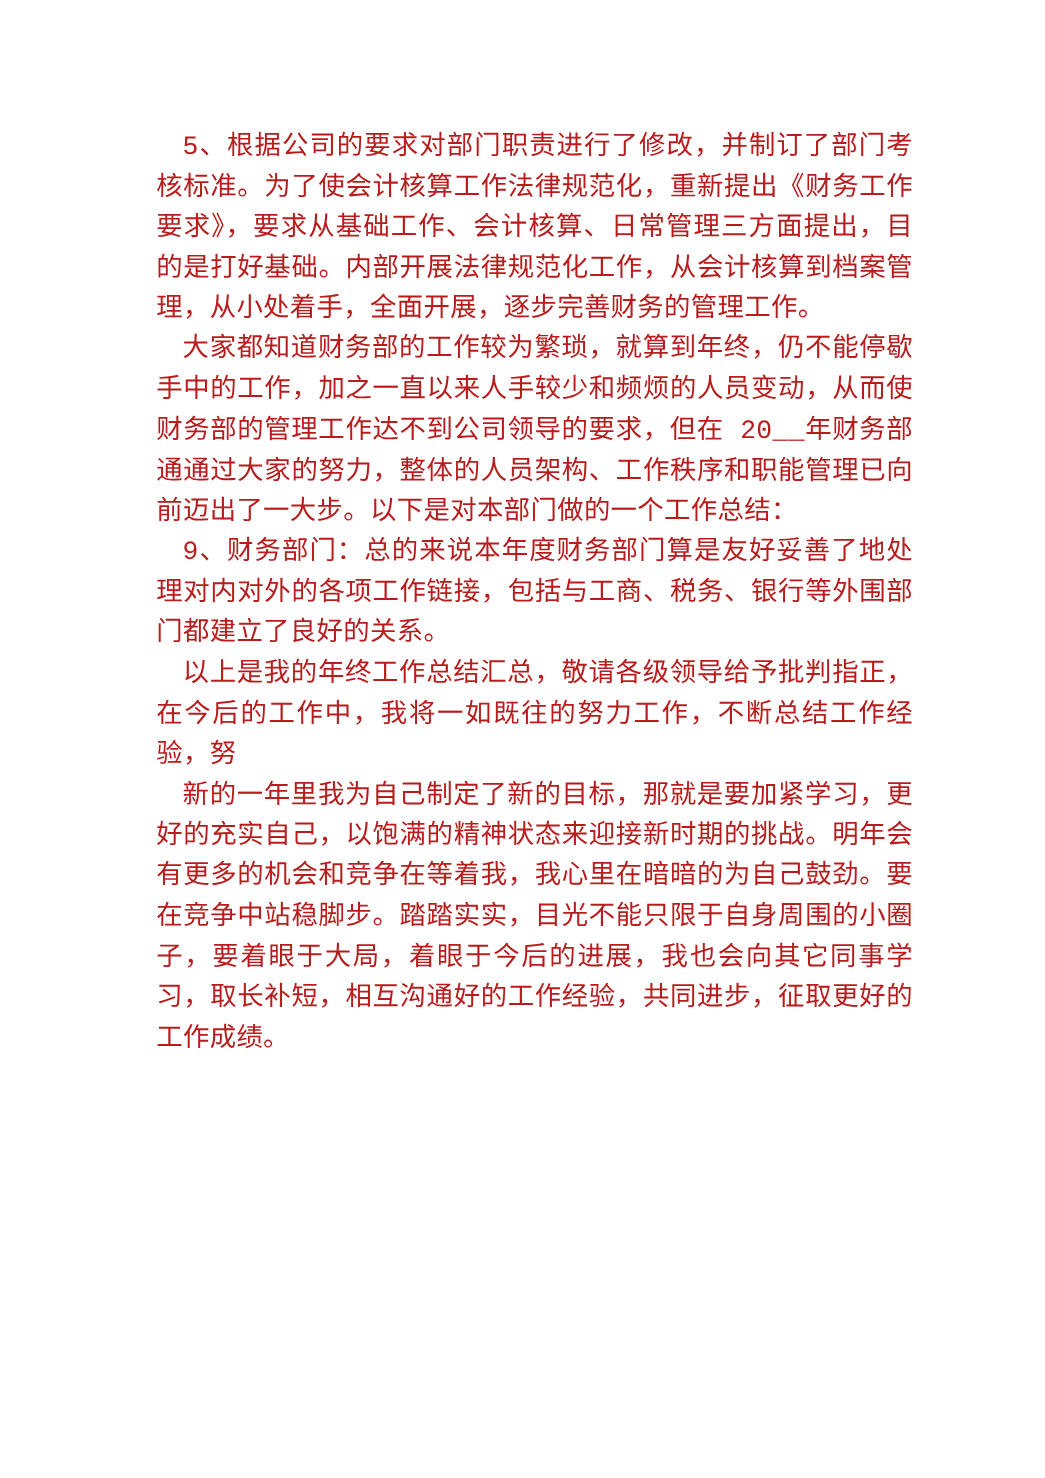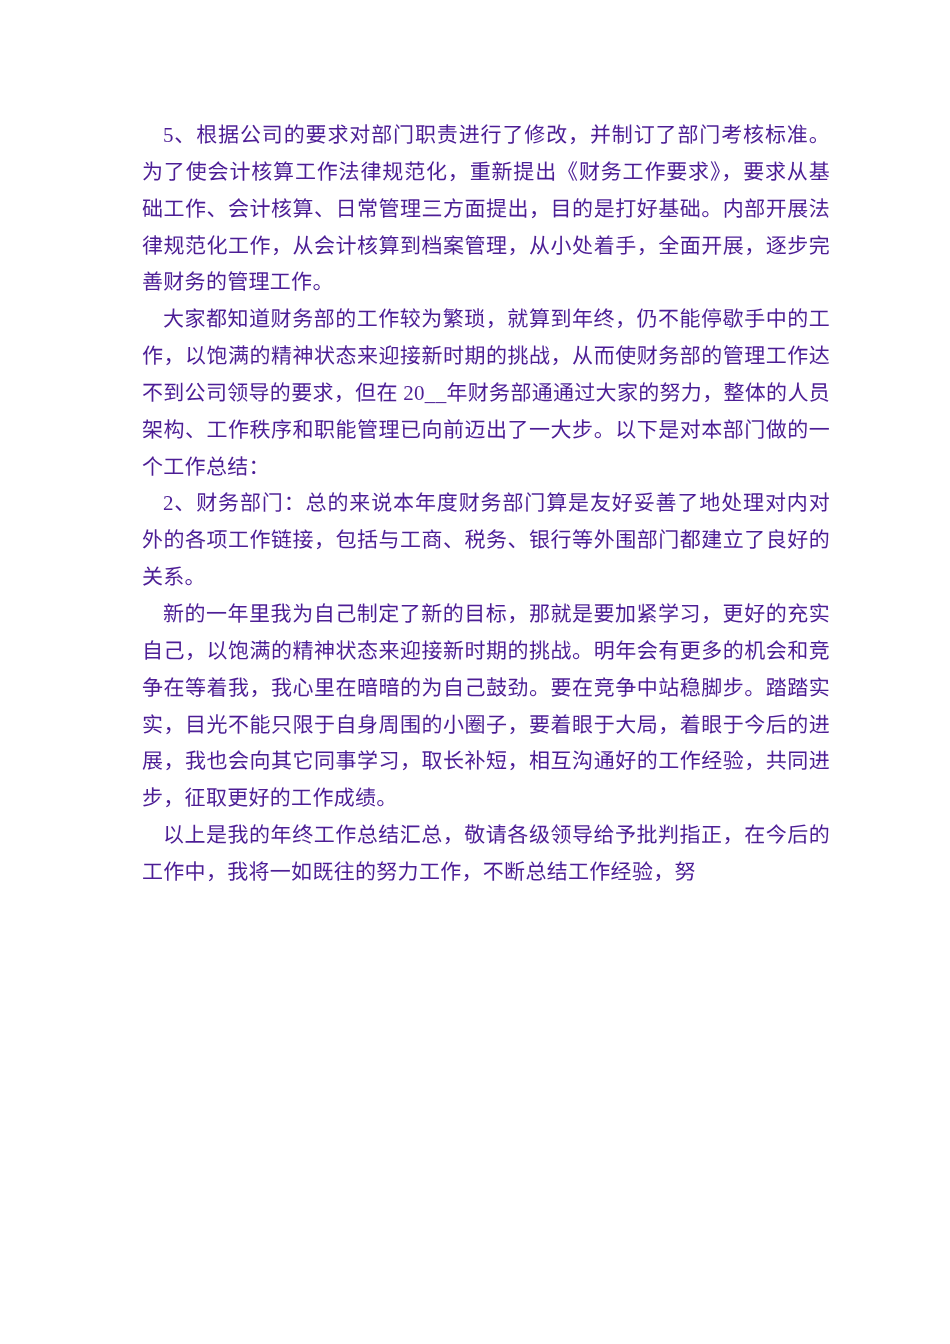--- a/index.html
+++ b/index.html
@@ -12,42 +12,42 @@
       width: 950px;
       height: 1344px;
       background: #ffffff;
       overflow: hidden;
     }
     .text-block {
       position: absolute;
       left: 142px;
       top: 117px;
       width: 688px;
-      font-family: Liberation Serif, serif;
-      font-size: 21px;
+      font-family: Liberation Mono, monospace;
+      font-size: 24px;
       line-height: 36.85px;
-      color: #4c1d95;
+      color: #b91c1c;
       text-align: justify;
       text-justify: inter-ideograph;
       letter-spacing: 0.3px;
     }
     .text-block p {
       margin: 0;
       padding: 0;
       text-indent: 1em;
       word-break: break-all;
     }
     .section-heading {
       font-weight: normal;
     }
   </style>
 </head>
 <body>
 
 <div class="page">
   <div class="text-block">
     <p>5、根据公司的要求对部门职责进行了修改，并制订了部门考核标准。为了使会计核算工作法律规范化，重新提出《财务工作要求》，要求从基础工作、会计核算、日常管理三方面提出，目的是打好基础。内部开展法律规范化工作，从会计核算到档案管理，从小处着手，全面开展，逐步完善财务的管理工作。</p>
-    <p>大家都知道财务部的工作较为繁琐，就算到年终，仍不能停歇手中的工作，以饱满的精神状态来迎接新时期的挑战，从而使财务部的管理工作达不到公司领导的要求，但在 20__年财务部通通过大家的努力，整体的人员架构、工作秩序和职能管理已向前迈出了一大步。以下是对本部门做的一个工作总结：</p>
-    <p>2、财务部门：总的来说本年度财务部门算是友好妥善了地处理对内对外的各项工作链接，包括与工商、税务、银行等外围部门都建立了良好的关系。</p>
+    <p>大家都知道财务部的工作较为繁琐，就算到年终，仍不能停歇手中的工作，加之一直以来人手较少和频烦的人员变动，从而使财务部的管理工作达不到公司领导的要求，但在 20__年财务部通通过大家的努力，整体的人员架构、工作秩序和职能管理已向前迈出了一大步。以下是对本部门做的一个工作总结：</p>
+    <p>9、财务部门：总的来说本年度财务部门算是友好妥善了地处理对内对外的各项工作链接，包括与工商、税务、银行等外围部门都建立了良好的关系。</p>
+    <p>以上是我的年终工作总结汇总，敬请各级领导给予批判指正，在今后的工作中，我将一如既往的努力工作，不断总结工作经验，努</p>
     <p>新的一年里我为自己制定了新的目标，那就是要加紧学习，更好的充实自己，以饱满的精神状态来迎接新时期的挑战。明年会有更多的机会和竞争在等着我，我心里在暗暗的为自己鼓劲。要在竞争中站稳脚步。踏踏实实，目光不能只限于自身周围的小圈子，要着眼于大局，着眼于今后的进展，我也会向其它同事学习，取长补短，相互沟通好的工作经验，共同进步，征取更好的工作成绩。</p>
-    <p>以上是我的年终工作总结汇总，敬请各级领导给予批判指正，在今后的工作中，我将一如既往的努力工作，不断总结工作经验，努</p>
   </div>
 </div>
 
 </body></html>

